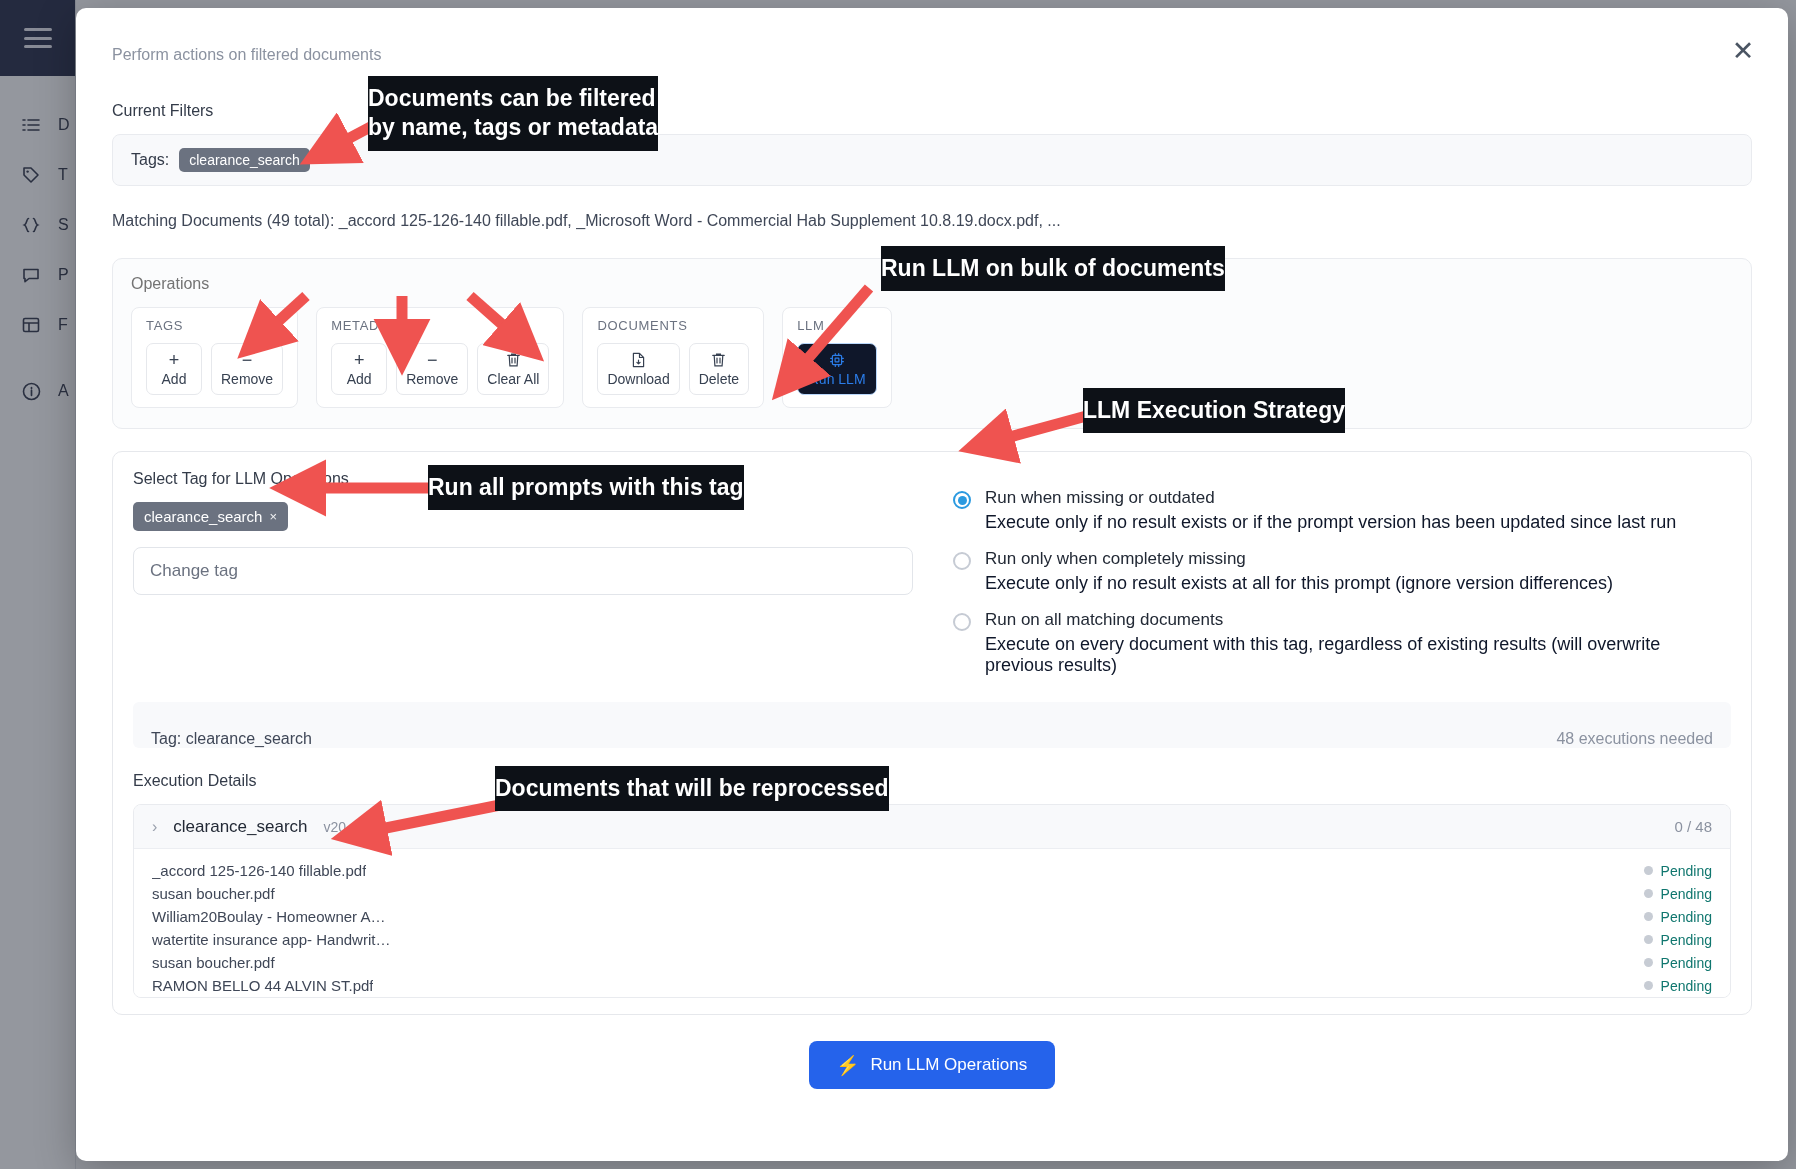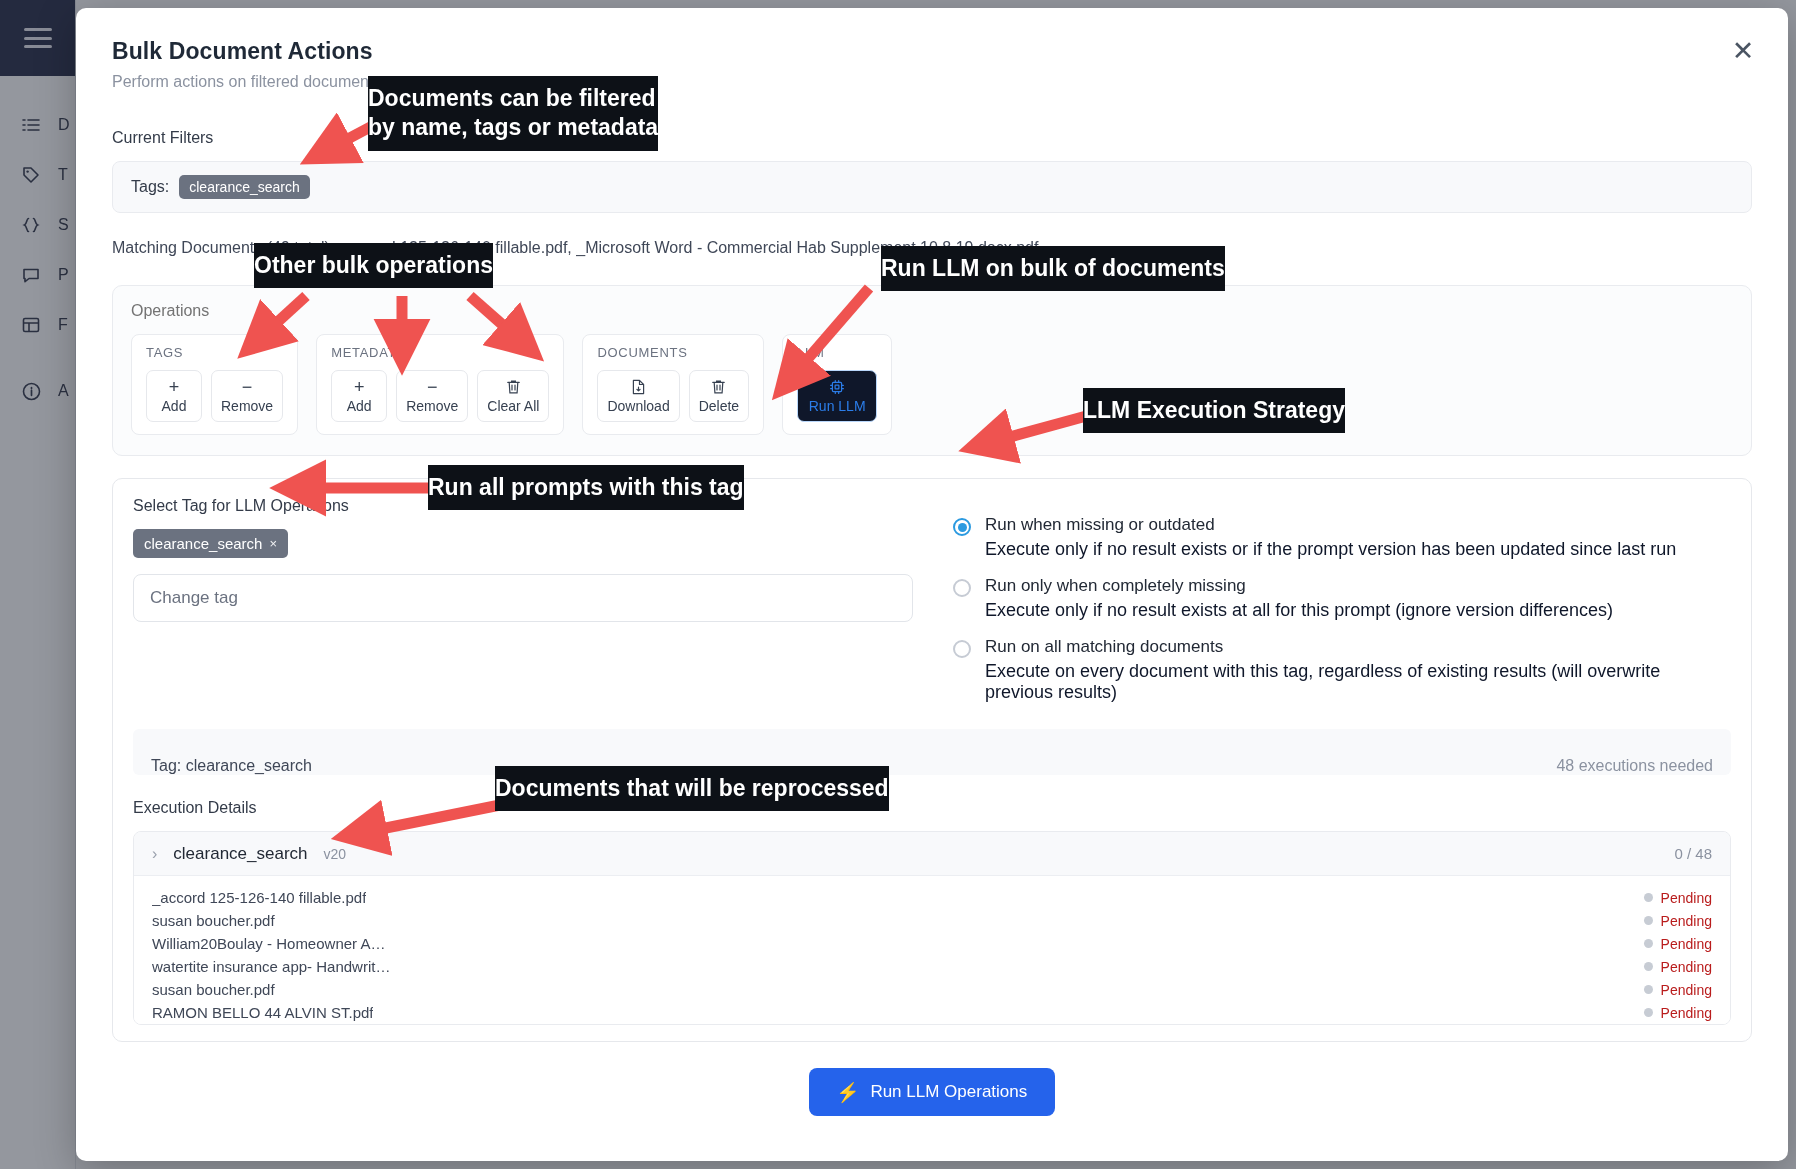--- a/index.html
+++ b/index.html
@@ -152,21 +152,21 @@
   .exec-ver { font-size: 14px; color: #8b92a0; }
   .exec-count { font-size: 15px; color: #8b92a0; }
   .doc-list { background: #ffffff; padding: 10px 18px 0 18px; height: 148px; overflow: hidden; }
   .doc-row {
     display: flex; align-items: center; justify-content: space-between; height: 23px;
   }
   .doc-name { font-size: 15px; color: #3f4757; max-width: 240px; overflow: hidden;
     text-overflow: ellipsis; white-space: nowrap; }
   .doc-status { display: flex; align-items: center; gap: 8px; }
   .dot { width: 9px; height: 9px; border-radius: 50%; background: #c7ccd4; display: block; }
-  .doc-status-text { font-size: 14px; color: #b91c1c; text-align: right; }
+  .doc-status-text { font-size: 14px; color: #0f766e; text-align: right; }
 
   .footer { margin-top: 26px; display: flex; justify-content: center; }
   .run-btn {
     background: #2563eb; color: #ffffff; border: none; border-radius: 8px;
     height: 48px; padding: 0 28px; font-size: 17px; display: flex; align-items: center;
     gap: 10px; cursor: pointer; font-family: "Liberation Sans", sans-serif;
   }
   .bolt { font-size: 19px; }
 
   
@@ -256,21 +256,20 @@
       </span>
       <span>A</span>
     </div>
   </div>
 
   <div class="overlay"></div>
 
   <div class="modal">
     <div class="modal-inner">
 
-      <div class="modal-title">Bulk Document Actions</div>
       <div class="modal-sub">Perform actions on filtered documents</div>
       <div class="close-btn">✕</div>
 
       <div class="section-label">Current Filters</div>
 
       <div class="filters-box">
         <span class="filters-key">Tags:</span>
         <span class="pill-grey">clearance_search</span>
       </div>
 
@@ -501,21 +500,20 @@
     <line x1="470" y1="296" x2="521" y2="341" stroke="#ef5350" stroke-width="11" marker-end="url(#ah)"></line>
     <line x1="869" y1="288" x2="792" y2="377" stroke="#ef5350" stroke-width="11" marker-end="url(#ah)"></line>
     <line x1="1090" y1="415" x2="988" y2="443" stroke="#ef5350" stroke-width="11" marker-end="url(#ah)"></line>
     <line x1="434" y1="488" x2="300" y2="488" stroke="#ef5350" stroke-width="11" marker-end="url(#ah)"></line>
     <line x1="500" y1="805" x2="361" y2="833" stroke="#ef5350" stroke-width="11" marker-end="url(#ah)"></line>
   </svg>
 
   <div class="callout" style="left:368px; top:76px; font-size:23px;">Documents can be filtered
 by name, tags or metadata</div>
 
-  <div class="callout" style="left:254px; top:243px; font-size:23px;">Other bulk operations</div>
 
   <div class="callout" style="left:881px; top:246px; font-size:23px;">Run LLM on bulk of documents</div>
 
   <div class="callout" style="left:1083px; top:388px; font-size:23px;">LLM Execution Strategy</div>
 
   <div class="callout" style="left:428px; top:465px; font-size:23px;">Run all prompts with this tag</div>
 
   <div class="callout" style="left:495px; top:766px; font-size:23px;">Documents that will be reprocessed</div>
 
 </div>

